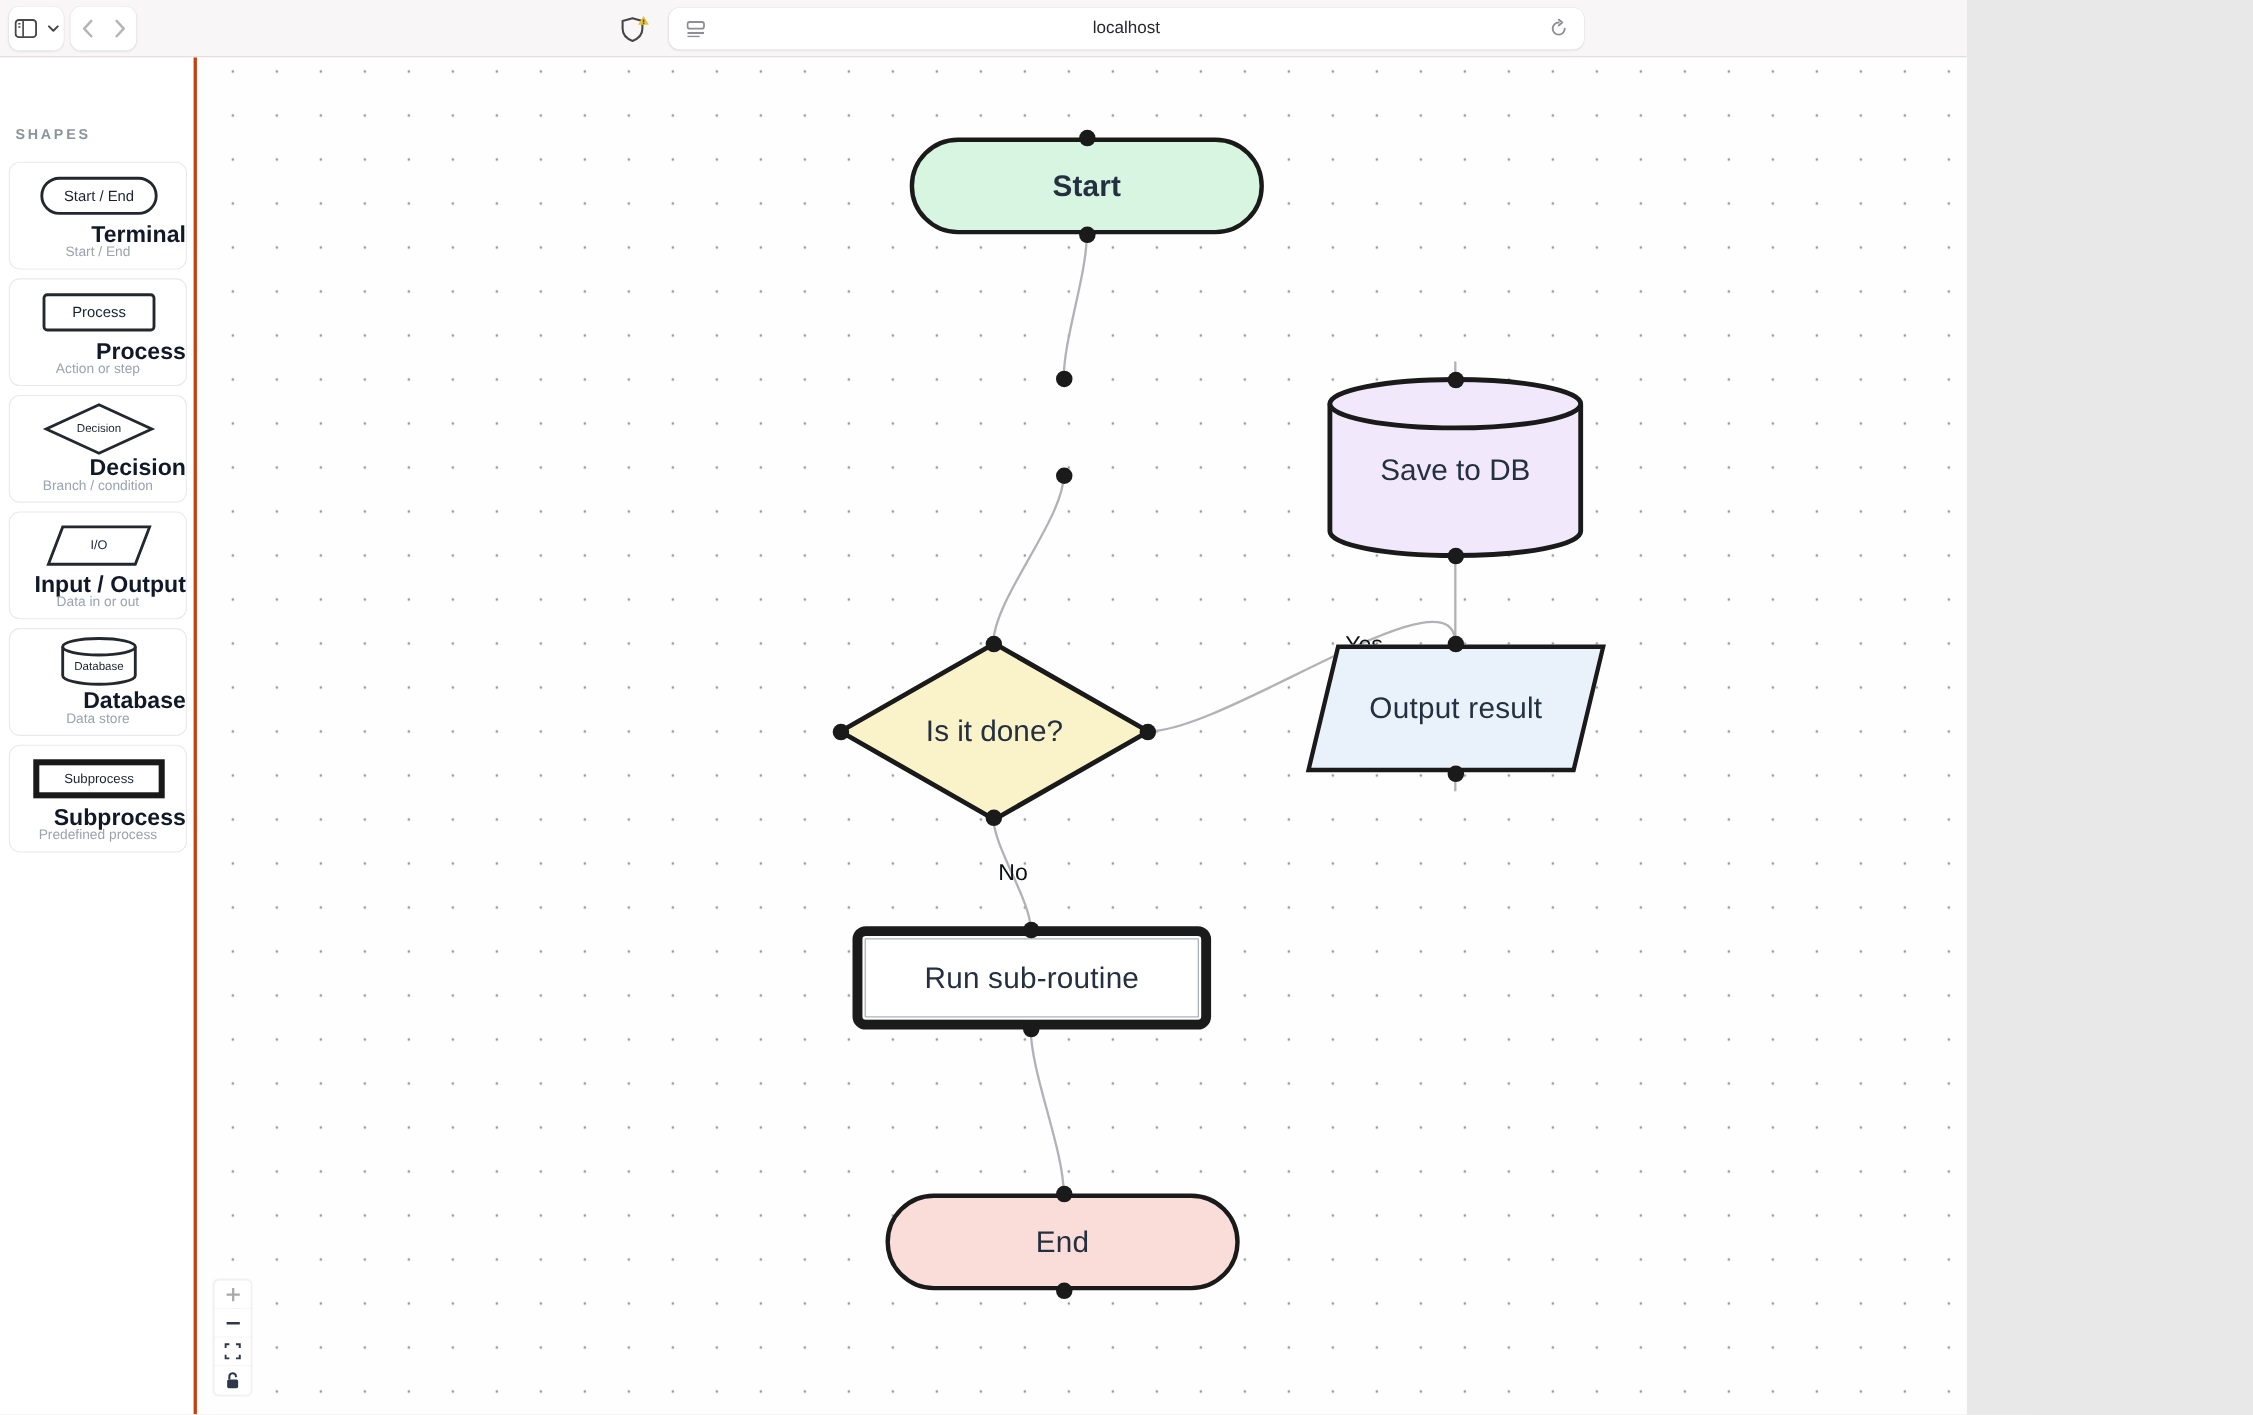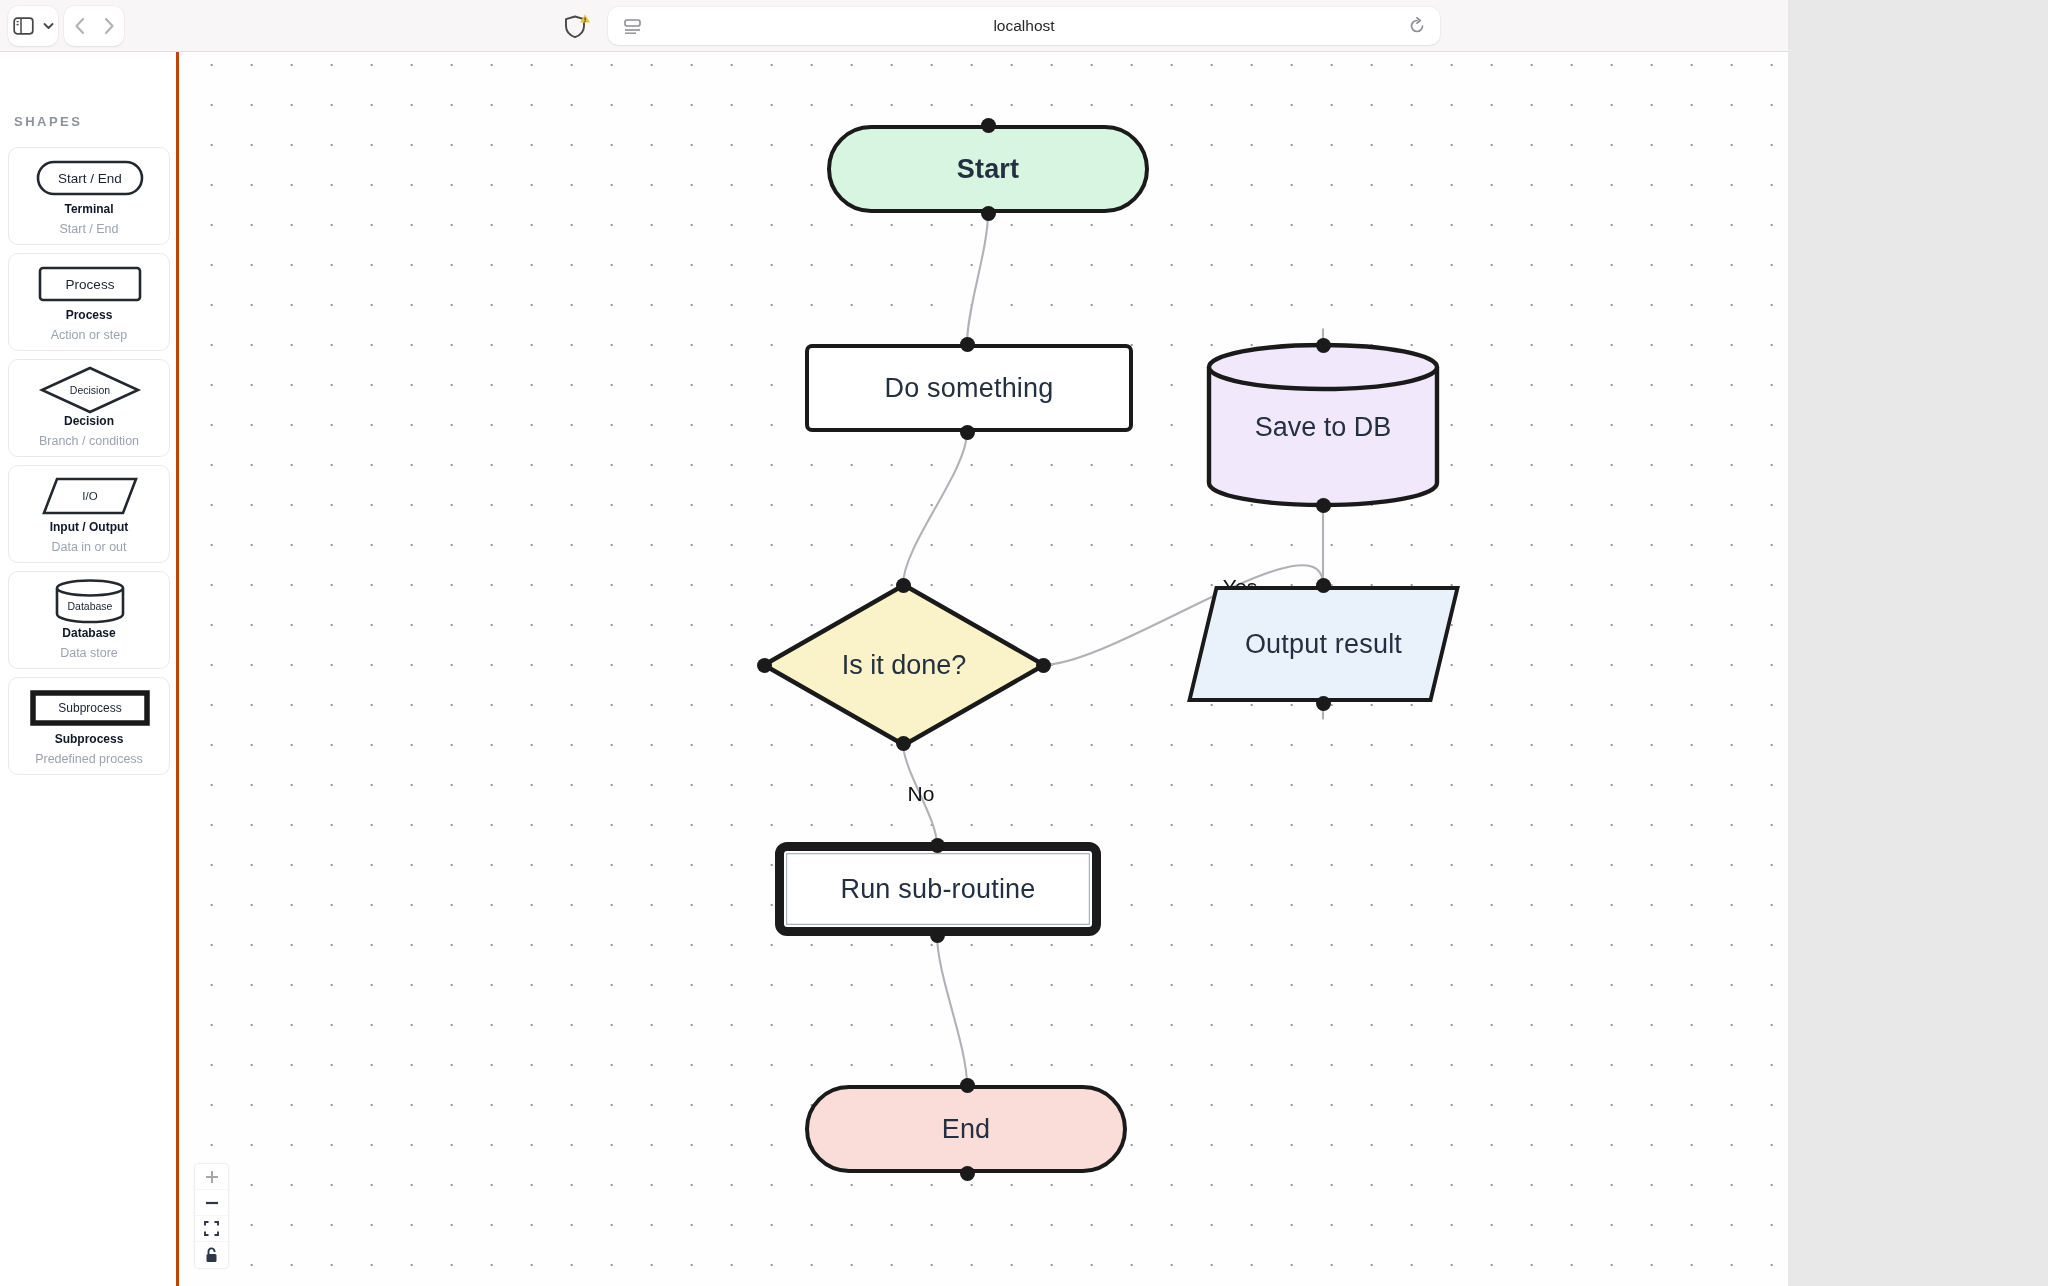--- a/index.html
+++ b/index.html
@@ -39,22 +39,22 @@
   .sidebar-heading{
     position:absolute; left:14px; top:62px; font-size:13px; font-weight:bold;
     letter-spacing:2.5px; color:#8d939c;
   }
   .shape-card{
     position:absolute; left:8px; width:162px; height:98px;
     background:#fff; border:1px solid #e8eaed; border-radius:10px;
   }
   .shape-card svg{ position:absolute; left:1px; top:4px; }
   .card-title{
-    position:absolute; left:0; right:0; top:54px; text-align:center;
-    font-size:12px; font-weight:bold; color:#111827;
+    position:absolute; left:0; right:0; top:54px; text-align:right;
+    font-size:21px; font-weight:bold; color:#111827;
   }
   .card-sub{
     position:absolute; left:0; right:0; top:74px; text-align:center;
     font-size:12.5px; color:#9ca3af;
   }
   .mini-txt{ font-family:"Liberation Sans",sans-serif; fill:#1a2230; }
   
   .canvas{
     position:absolute; left:179px; top:52px; width:1869px; height:1234px;
     background:#fefefe;
@@ -250,23 +250,20 @@
     <path d="M 1323 703 C 1323 821, 1323 227, 1323 345"></path>
   </svg>
 
   <div class="edge-label" style="left:1240px; top:587px;">Yes</div>
   <div class="edge-label" style="left:921px;  top:794px;">No</div>
 
   <div class="node n-terminal" style="left:827px; top:125px; width:322px; height:88px; background:#d7f5e0;font-weight:bold;">
     <span>Start</span>
   </div>
 
-  <div class="node n-process" style="left:805px; top:344px; width:328px; height:88px;">
-    <span>Do something</span>
-  </div>
 
   <svg class="svg-node" style="left:1205px; top:341px;" width="236" height="170" viewBox="0 0 236 170">
     <path d="M4 26 V142 C4 154.5 55 164 118 164 C181 164 232 154.5 232 142 V26" fill="#f2e8fc" stroke="#1a1a1a" stroke-width="4.4"></path>
     <ellipse cx="118" cy="26" rx="114" ry="22" fill="#f2e8fc" stroke="#1a1a1a" stroke-width="4.4"></ellipse>
     <text class="flow-label" x="118" y="86" text-anchor="middle" dominant-baseline="central">Save to DB</text>
   </svg>
 
   <svg class="svg-node" style="left:760px; top:581px;" width="288" height="168" viewBox="0 0 288 168">
     <polygon points="144,4 284,84 144,164 4,84" fill="#faf2c8" stroke="#1a1a1a" stroke-width="4.4" stroke-linejoin="round"></polygon>
     <text class="flow-label" x="144" y="84" text-anchor="middle" dominant-baseline="central">Is it done?</text>

